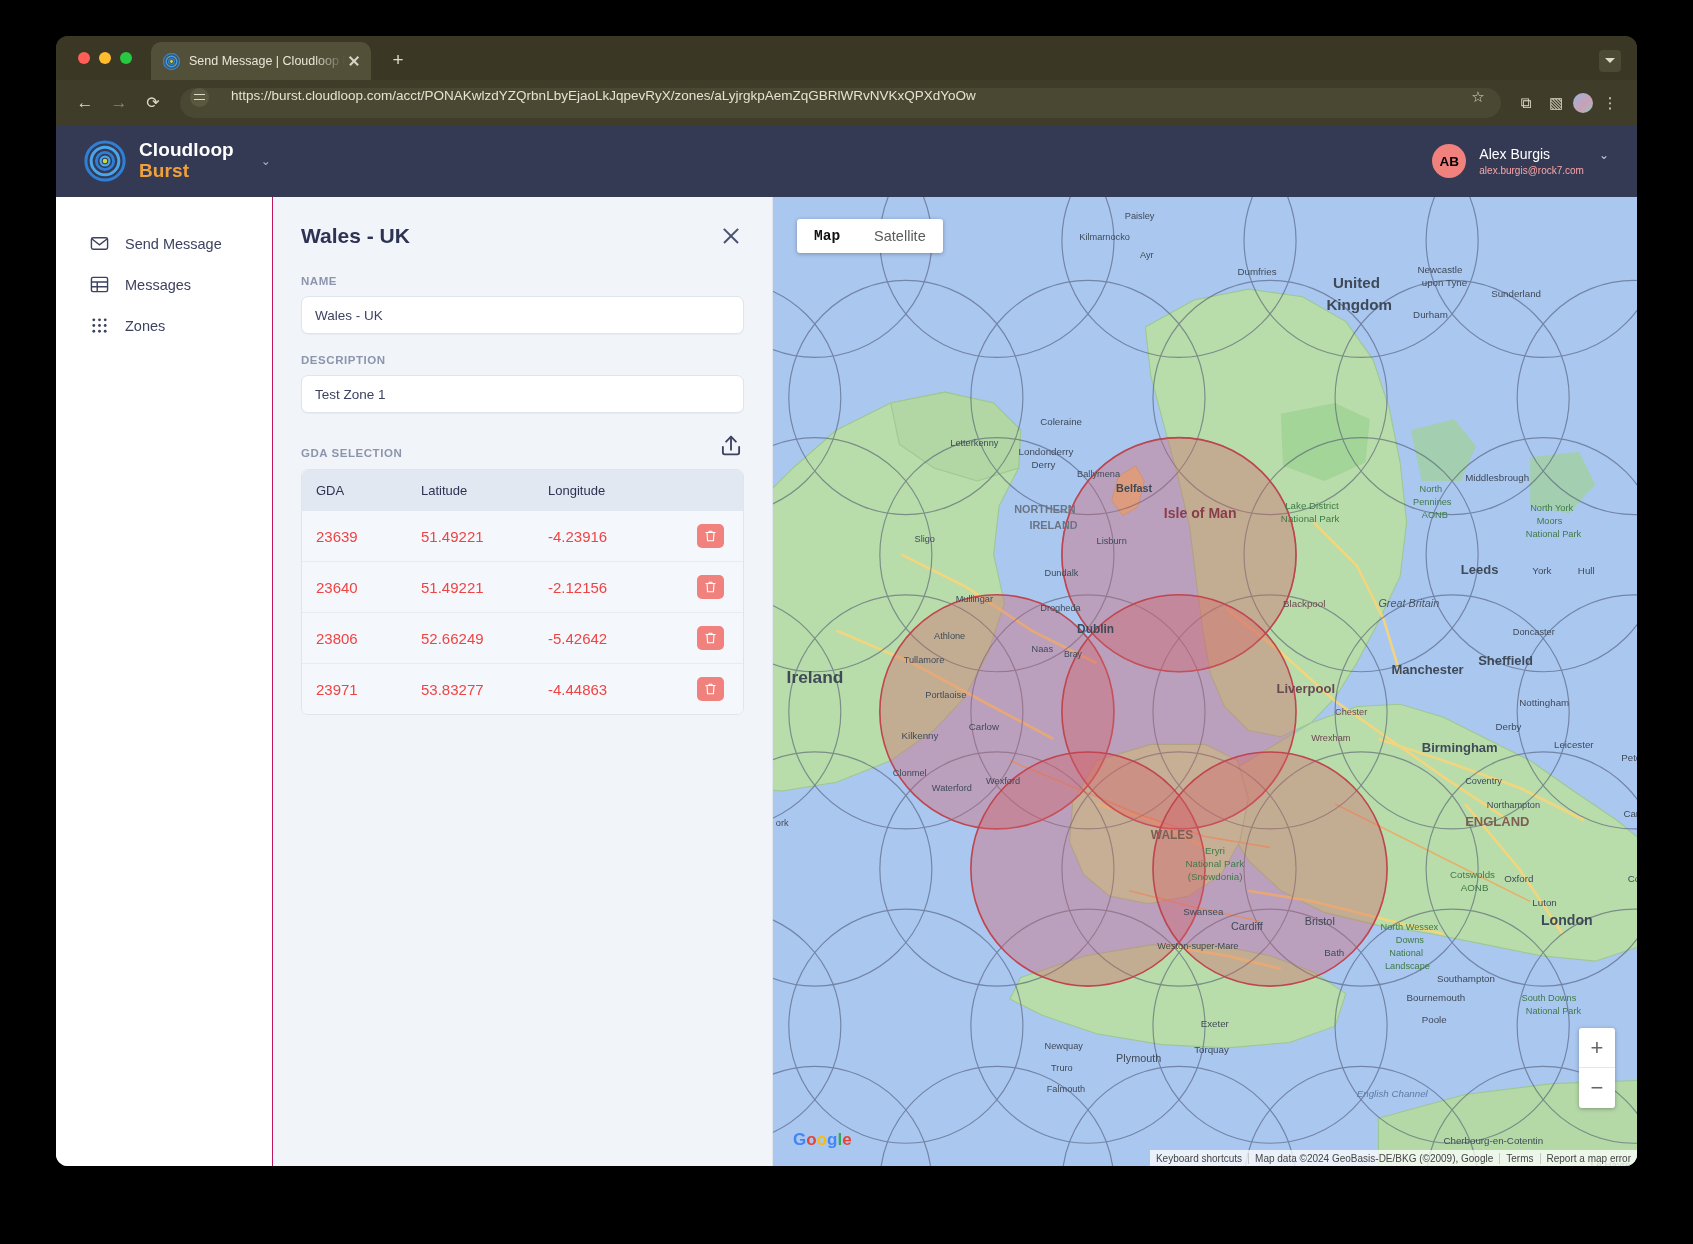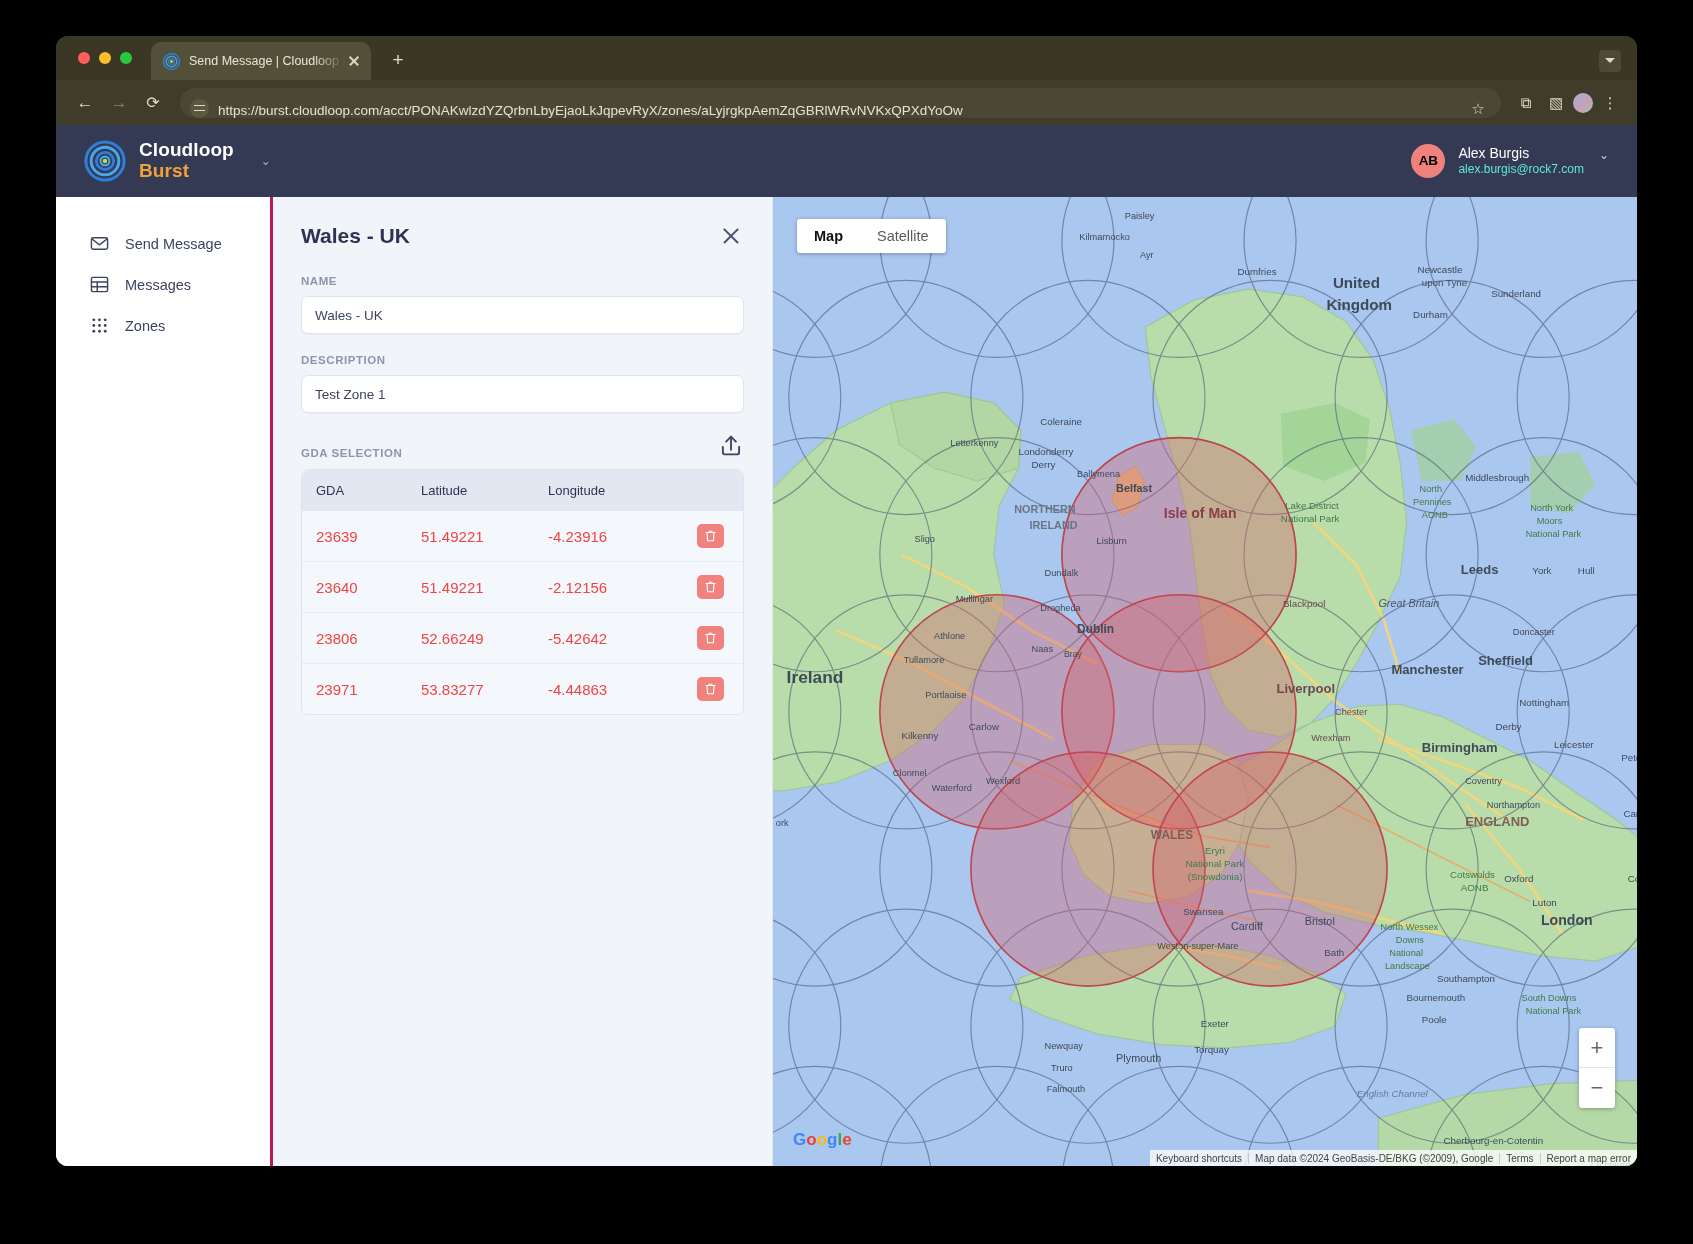--- a/index.html
+++ b/index.html
@@ -68,21 +68,21 @@
     padding: 0 14px; gap: 4px;
   }
   .navbtn { width: 30px; height: 30px; position: relative; flex: 0 0 30px; }
   .arrow-glyph { color: #ded9c8; font-size: 17px; line-height: 30px; text-align: center; display: block; }
   .arrow-glyph.dim { color: #8a876f; }
   .reload { color: #ded9c8; font-size: 16px; line-height: 30px; text-align: center; display: block; }
 
   .omnibox {
     flex: 1 1 auto; height: 30px; margin-left: 8px; margin-right: 8px;
     background: #4a4732; border-radius: 15px;
-    display: flex; align-items: flex-end; padding: 0 10px; gap: 9px;
+    display: flex; align-items: flex-start; padding: 0 10px; gap: 22px;
   }
   .omni-lock {
     width: 19px; height: 19px; flex: 0 0 19px; border-radius: 50%;
     background: #5b5840; position: relative;
   }
   .omni-lock::before {
     content: ""; position: absolute; left: 4px; top: 6px; width: 11px; height: 1.5px;
     background: #ded9c8; box-shadow: 0 5px 0 #ded9c8;
   }
   .omni-url {
@@ -110,29 +110,29 @@
   .brand-caret { margin-left: 14px; color: #a9b0c6; font-size: 12px; }
 
   .account { margin-left: auto; display: flex; align-items: center; gap: 13px; }
   .avatar {
     width: 34px; height: 34px; border-radius: 50%; background: #f0817c;
     color: #000000; font-size: 13.5px; font-weight: 700;
     display: flex; align-items: center; justify-content: center; flex: 0 0 34px;
   }
   .acct-lines { line-height: 1.32; }
   .acct-name { color: #fff; font-size: 14px; }
-  .acct-mail { color: #5eead4; font-size: 12px; }
+  .acct-mail { color: #fca5a5; font-size: 10px; }
   .acct-caret { color: #c3c9da; font-size: 12px; margin-left: 2px; align-self: flex-start; margin-top: 4px; }
 
   .body { display: flex; height: calc(100% - 72px); }
 
   
   .sidebar {
     width: 217px; flex: 0 0 217px; background: #fff;
-    border-right: 3px solid #be185d; padding-top: 26px;
+    border-right: 1px solid #be185d; padding-top: 26px;
   }
   .nav-item {
     display: flex; align-items: center; gap: 16px;
     padding: 11px 0 11px 34px; color: #3c4260; font-size: 14.5px;
   }
   .nav-icon { width: 19px; height: 19px; flex: 0 0 19px; }
 
   
   .panel {
     width: 500px; flex: 0 0 500px; background: #f1f4f9;
@@ -191,21 +191,21 @@
   
   .map { flex: 1 1 auto; position: relative; overflow: hidden; background: #a5c8f0; }
   .map-svg { position: absolute; inset: 0; width: 100%; height: 100%; }
 
   .maptype {
     position: absolute; left: 24px; top: 22px; display: flex;
     background: #fff; border-radius: 3px; overflow: hidden;
     box-shadow: 0 1px 4px rgba(0,0,0,.3); z-index: 5;
   }
   .maptype div { padding: 9px 17px; font-size: 14.5px; color: #5a5a5a; }
-  .maptype div.active { color: #111; font-weight: 700; }
+  .maptype div.active { color: #111; font-weight: 700; font-family: Liberation Mono, monospace; }
 
   .zoomctl {
     position: absolute; right: 22px; bottom: 58px; width: 36px;
     background: #fff; border-radius: 3px; z-index: 5;
     box-shadow: 0 1px 4px rgba(0,0,0,.3);
   }
   .zoomctl div {
     height: 40px; display: flex; align-items: center; justify-content: center;
     font-size: 22px; color: #666;
   }

